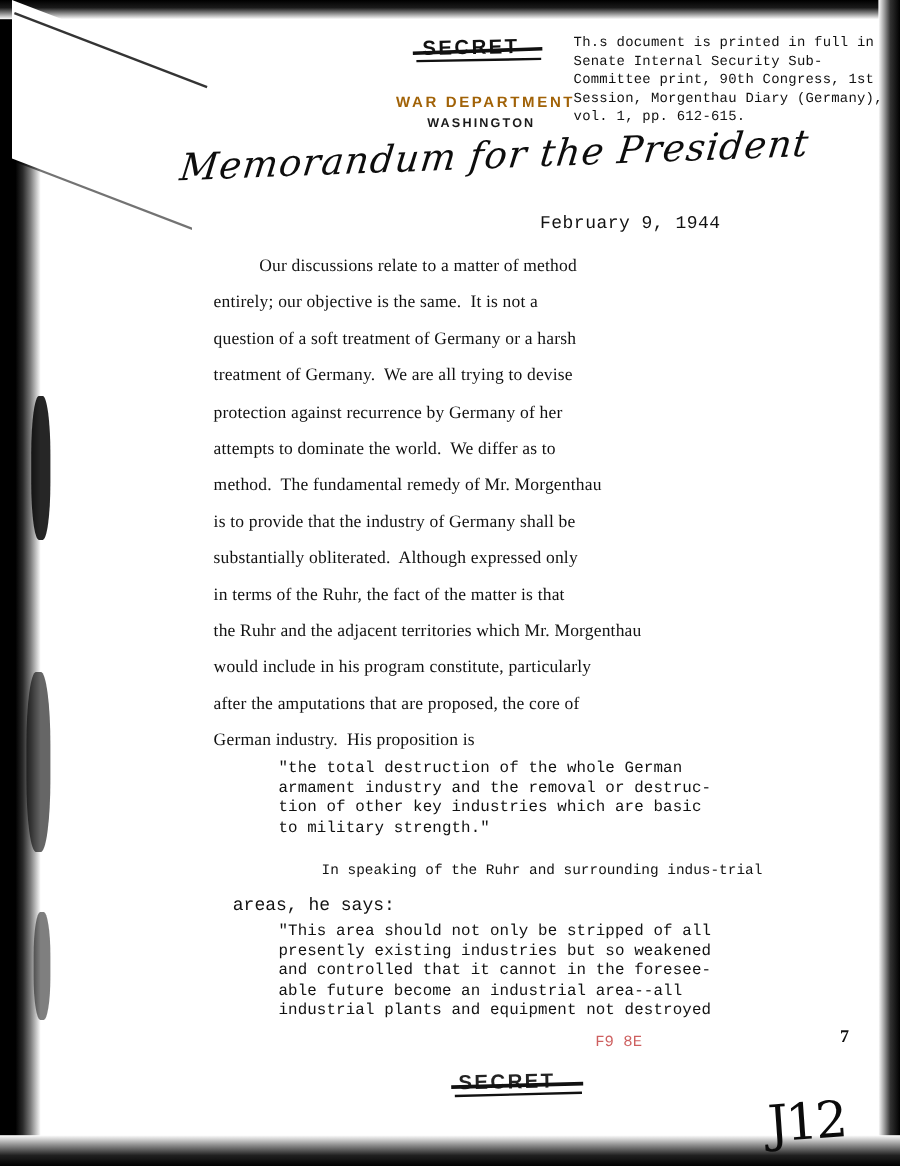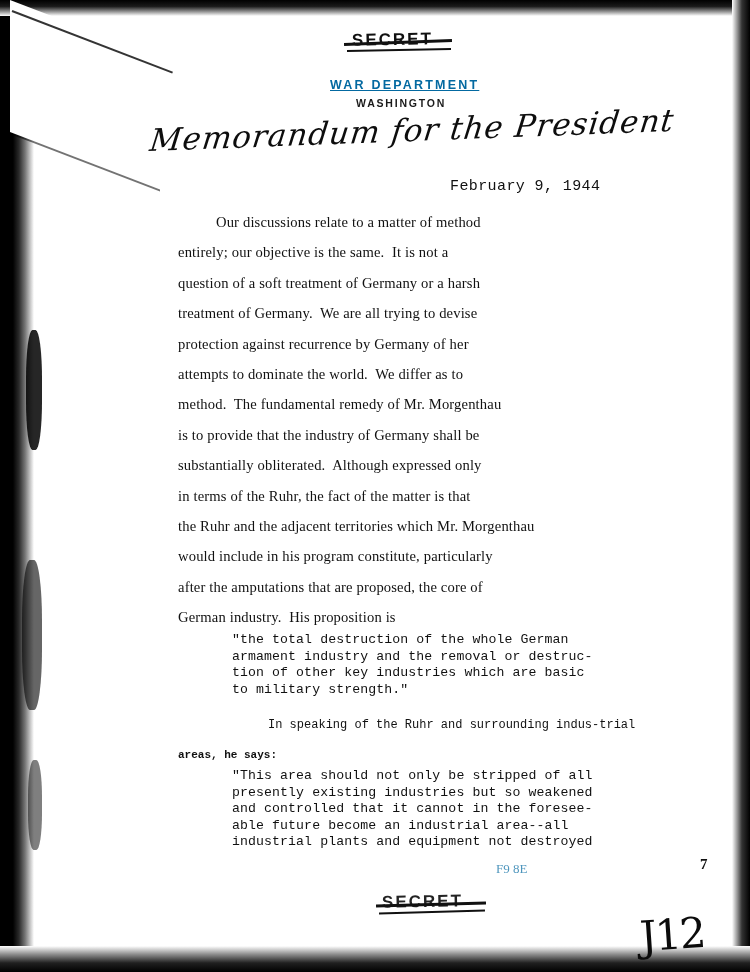--- a/index.html
+++ b/index.html
@@ -93,22 +93,21 @@
     transform: rotate(-1deg);
   }
 
   .dept-line {
     position: absolute;
     left: 330px; top: 78px;
     font-family: "Liberation Sans", sans-serif;
     font-size: 12.5px;
     letter-spacing: 2.2px;
     font-weight: bold;
-    color: #0369a1;
-    text-decoration: underline;
+    color: #a16207;
   }
   .dept-sub {
     position: absolute;
     left: 356px; top: 97px;
     font-family: "Liberation Sans", sans-serif;
     font-size: 10.5px;
     letter-spacing: 1.8px;
     font-weight: bold;
     color: #1a1a1a;
   }
@@ -169,24 +168,23 @@
   .para-mid {
     position: absolute;
     left: 232px; top: 710px;
     width: 500px;
     font-size: 12px;
     line-height: 30px;
     white-space: pre-wrap;
   }
   .para-mid-cont {
     position: absolute;
-    left: 178px; top: 740px;
-    font-size: 11px;
+    left: 194px; top: 740px;
+    font-size: 15px;
     line-height: 30px;
-    font-weight: bold;
   }
 
   
   .footer-stamp {
     position: absolute;
     left: 382px; top: 892px;
     font-family: "Liberation Sans", sans-serif;
     font-weight: bold;
     letter-spacing: 2px;
     font-size: 17px;
@@ -215,24 +213,24 @@
     left: 640px; top: 910px;
     font-family: "DejaVu Serif", serif;
     font-size: 42px;
     color: #0b0b0b;
     transform: rotate(-4deg);
     letter-spacing: -2px;
   }
   .faint-mark {
     position: absolute;
     left: 496px; top: 862px;
-    font-family: Liberation Serif, serif;
+    font-family: Liberation Mono, monospace;
     font-size: 13px;
     line-height: 13px;
-    color: #0369a1;
+    color: #b91c1c;
     opacity: .7;
   }
 </style>
 </head>
 <body>
 
 <div id="page">
 
   <div class="scan-edge-left"></div>
   <div class="scan-edge-top"></div>
@@ -246,20 +244,25 @@
   <div class="smudge" style="left:22px; top:560px; width:20px; height:150px; opacity:.6;"></div>
   <div class="smudge" style="left:28px; top:760px; width:14px; height:90px; opacity:.5;"></div>
 
   <div class="stamp-secret">SECRET</div>
   <div class="stamp-strike"></div>
   <div class="stamp-strike two"></div>
 
   <div class="dept-line">WAR DEPARTMENT</div>
   <div class="dept-sub">WASHINGTON</div>
 
+  <div class="printnote">Th.s document is printed in full
+in Senate Internal Security Sub-
+Committee print, 90th Congress,
+1st Session, Morgenthau Diary
+(Germany), vol. 1, pp. 612-615.</div>
 
   <div class="handwrite">Memorandum for the President</div>
 
   <div class="date">February 9, 1944</div>
 
   <div class="body">          Our discussions relate to a matter of method
 entirely; our objective is the same.  It is not a
 question of a soft treatment of Germany or a harsh
 treatment of Germany.  We are all trying to devise
 protection against recurrence by Germany of her

